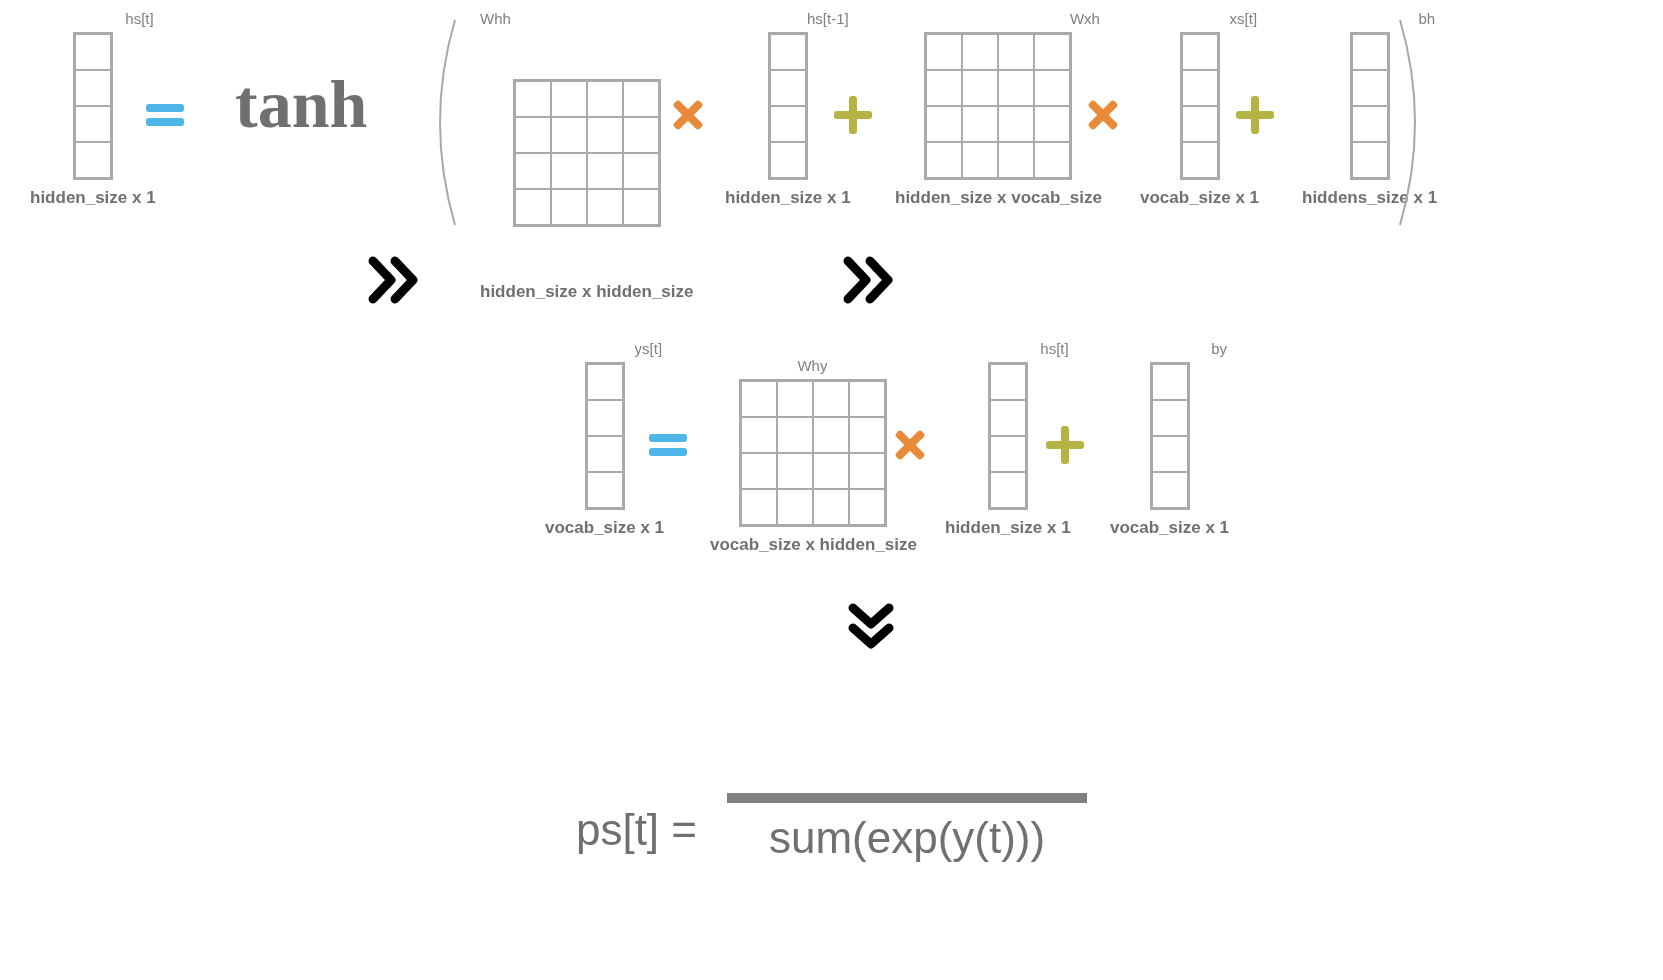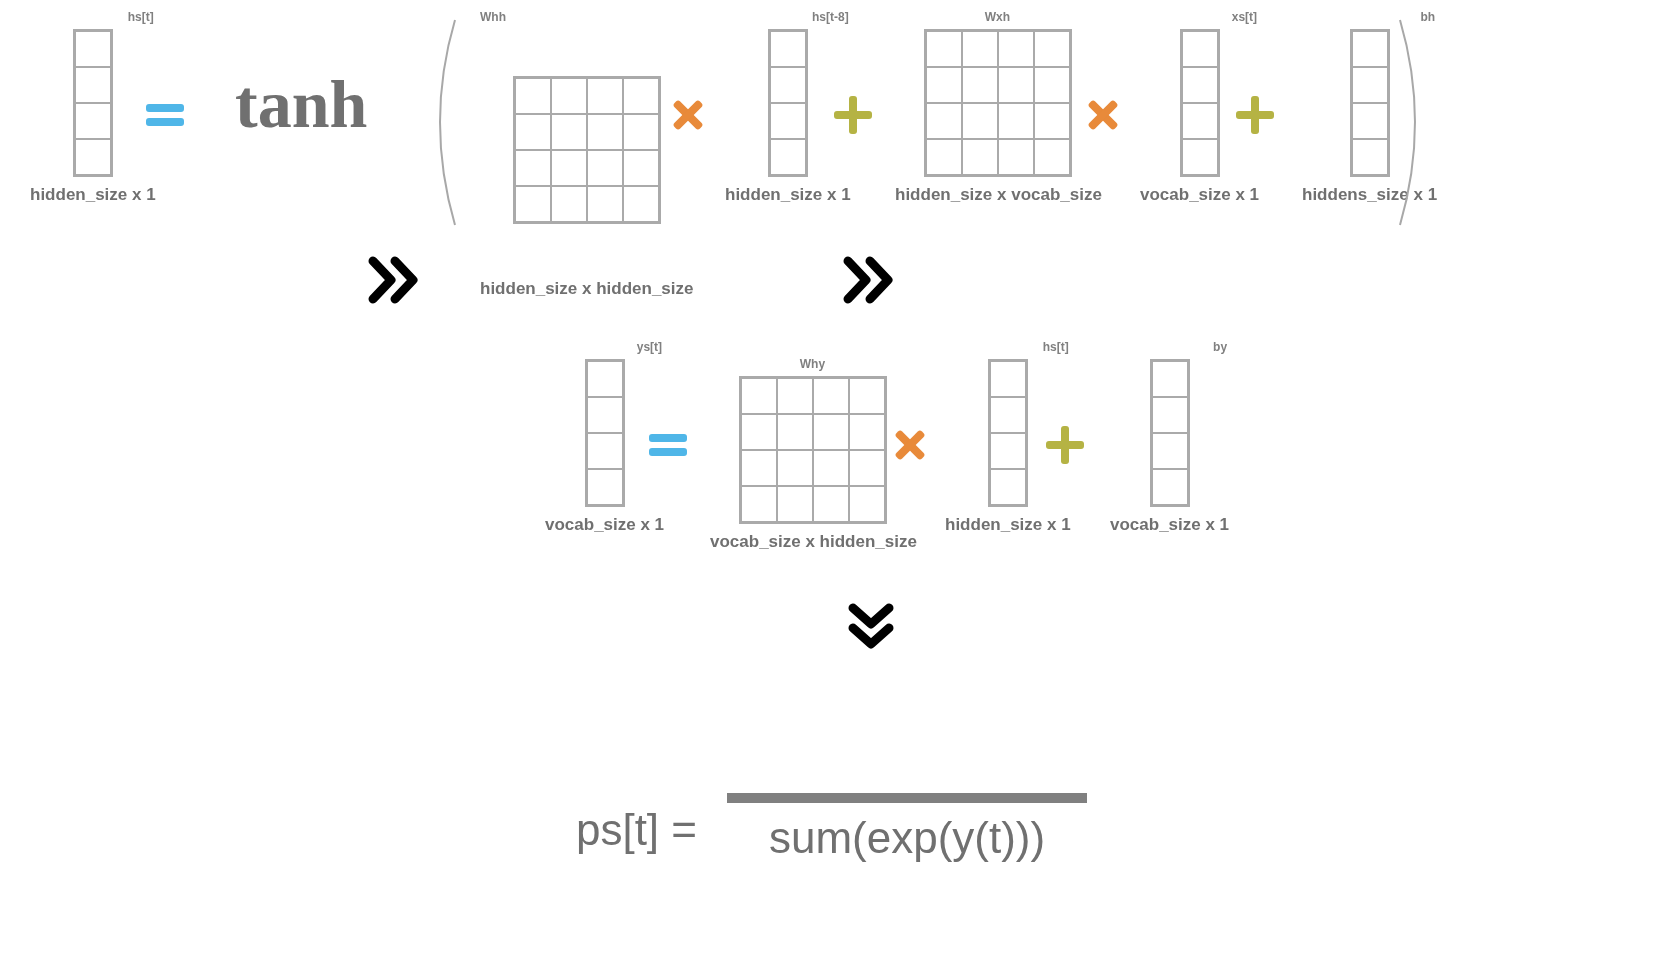--- a/index.html
+++ b/index.html
@@ -17,27 +17,26 @@
   .row-arrow2 { position: absolute; top: 600px; left: 0; width: 100%; height: 60px; }
   .row3 { position: absolute; top: 720px; left: 0; width: 100%; height: 220px; }
 
   .block {
     position: absolute;
     display: flex;
     flex-direction: column;
     align-items: center;
   }
   .block .top-label {
-    font-size: 12px;
+    font-size: 15px;
     color: #808080;
     margin-bottom: 5px;
     text-align: right;
     width: 100%;
     padding-right: 2px;
-    font-weight: bold;
   }
   .block .dim-label {
     font-size: 17px;
     font-weight: 600;
     color: #707070;
     margin-top: 8px;
     white-space: nowrap;
   }
 
   .vector {
@@ -179,39 +178,39 @@
   <div class="op mul" style="left:658px; top:75px;">
     <svg viewBox="0 0 40 40">
         <g transform="rotate(45 20 20)">
           <rect x="2" y="16" width="36" height="8" fill="currentColor" rx="3"></rect>
           <rect x="16" y="2" width="8" height="36" fill="currentColor" rx="3"></rect>
         </g>
       </svg>
   </div>
 
   <div class="block" style="left:725px; top:0;">
-    <div class="top-label">hs[t-8]</div>
+    <div class="top-label">hs[t-1]</div>
     <div class="vector">
       <div class="cell"></div>
         <div class="cell"></div>
         <div class="cell"></div>
         <div class="cell"></div>
     </div>
     <div class="dim-label">hidden_size x 1</div>
   </div>
 
   <div class="op plus" style="left:823px; top:75px;">
     <svg viewBox="0 0 46 46">
         <rect x="4" y="19" width="38" height="8" fill="currentColor" rx="3"></rect>
         <rect x="19" y="4" width="8" height="38" fill="currentColor" rx="3"></rect>
       </svg>
   </div>
 
   <div class="block" style="left:895px; top:0;">
-    <div class="top-label" style="text-align:center;">Wxh</div>
+    <div class="top-label" style="">Wxh</div>
     <div class="matrix" style="grid-template-columns: repeat(4,36px);">
       <div class="cell"></div>
         <div class="cell"></div>
         <div class="cell"></div>
         <div class="cell"></div>
       <div class="cell"></div>
         <div class="cell"></div>
         <div class="cell"></div>
         <div class="cell"></div>
       <div class="cell"></div>

